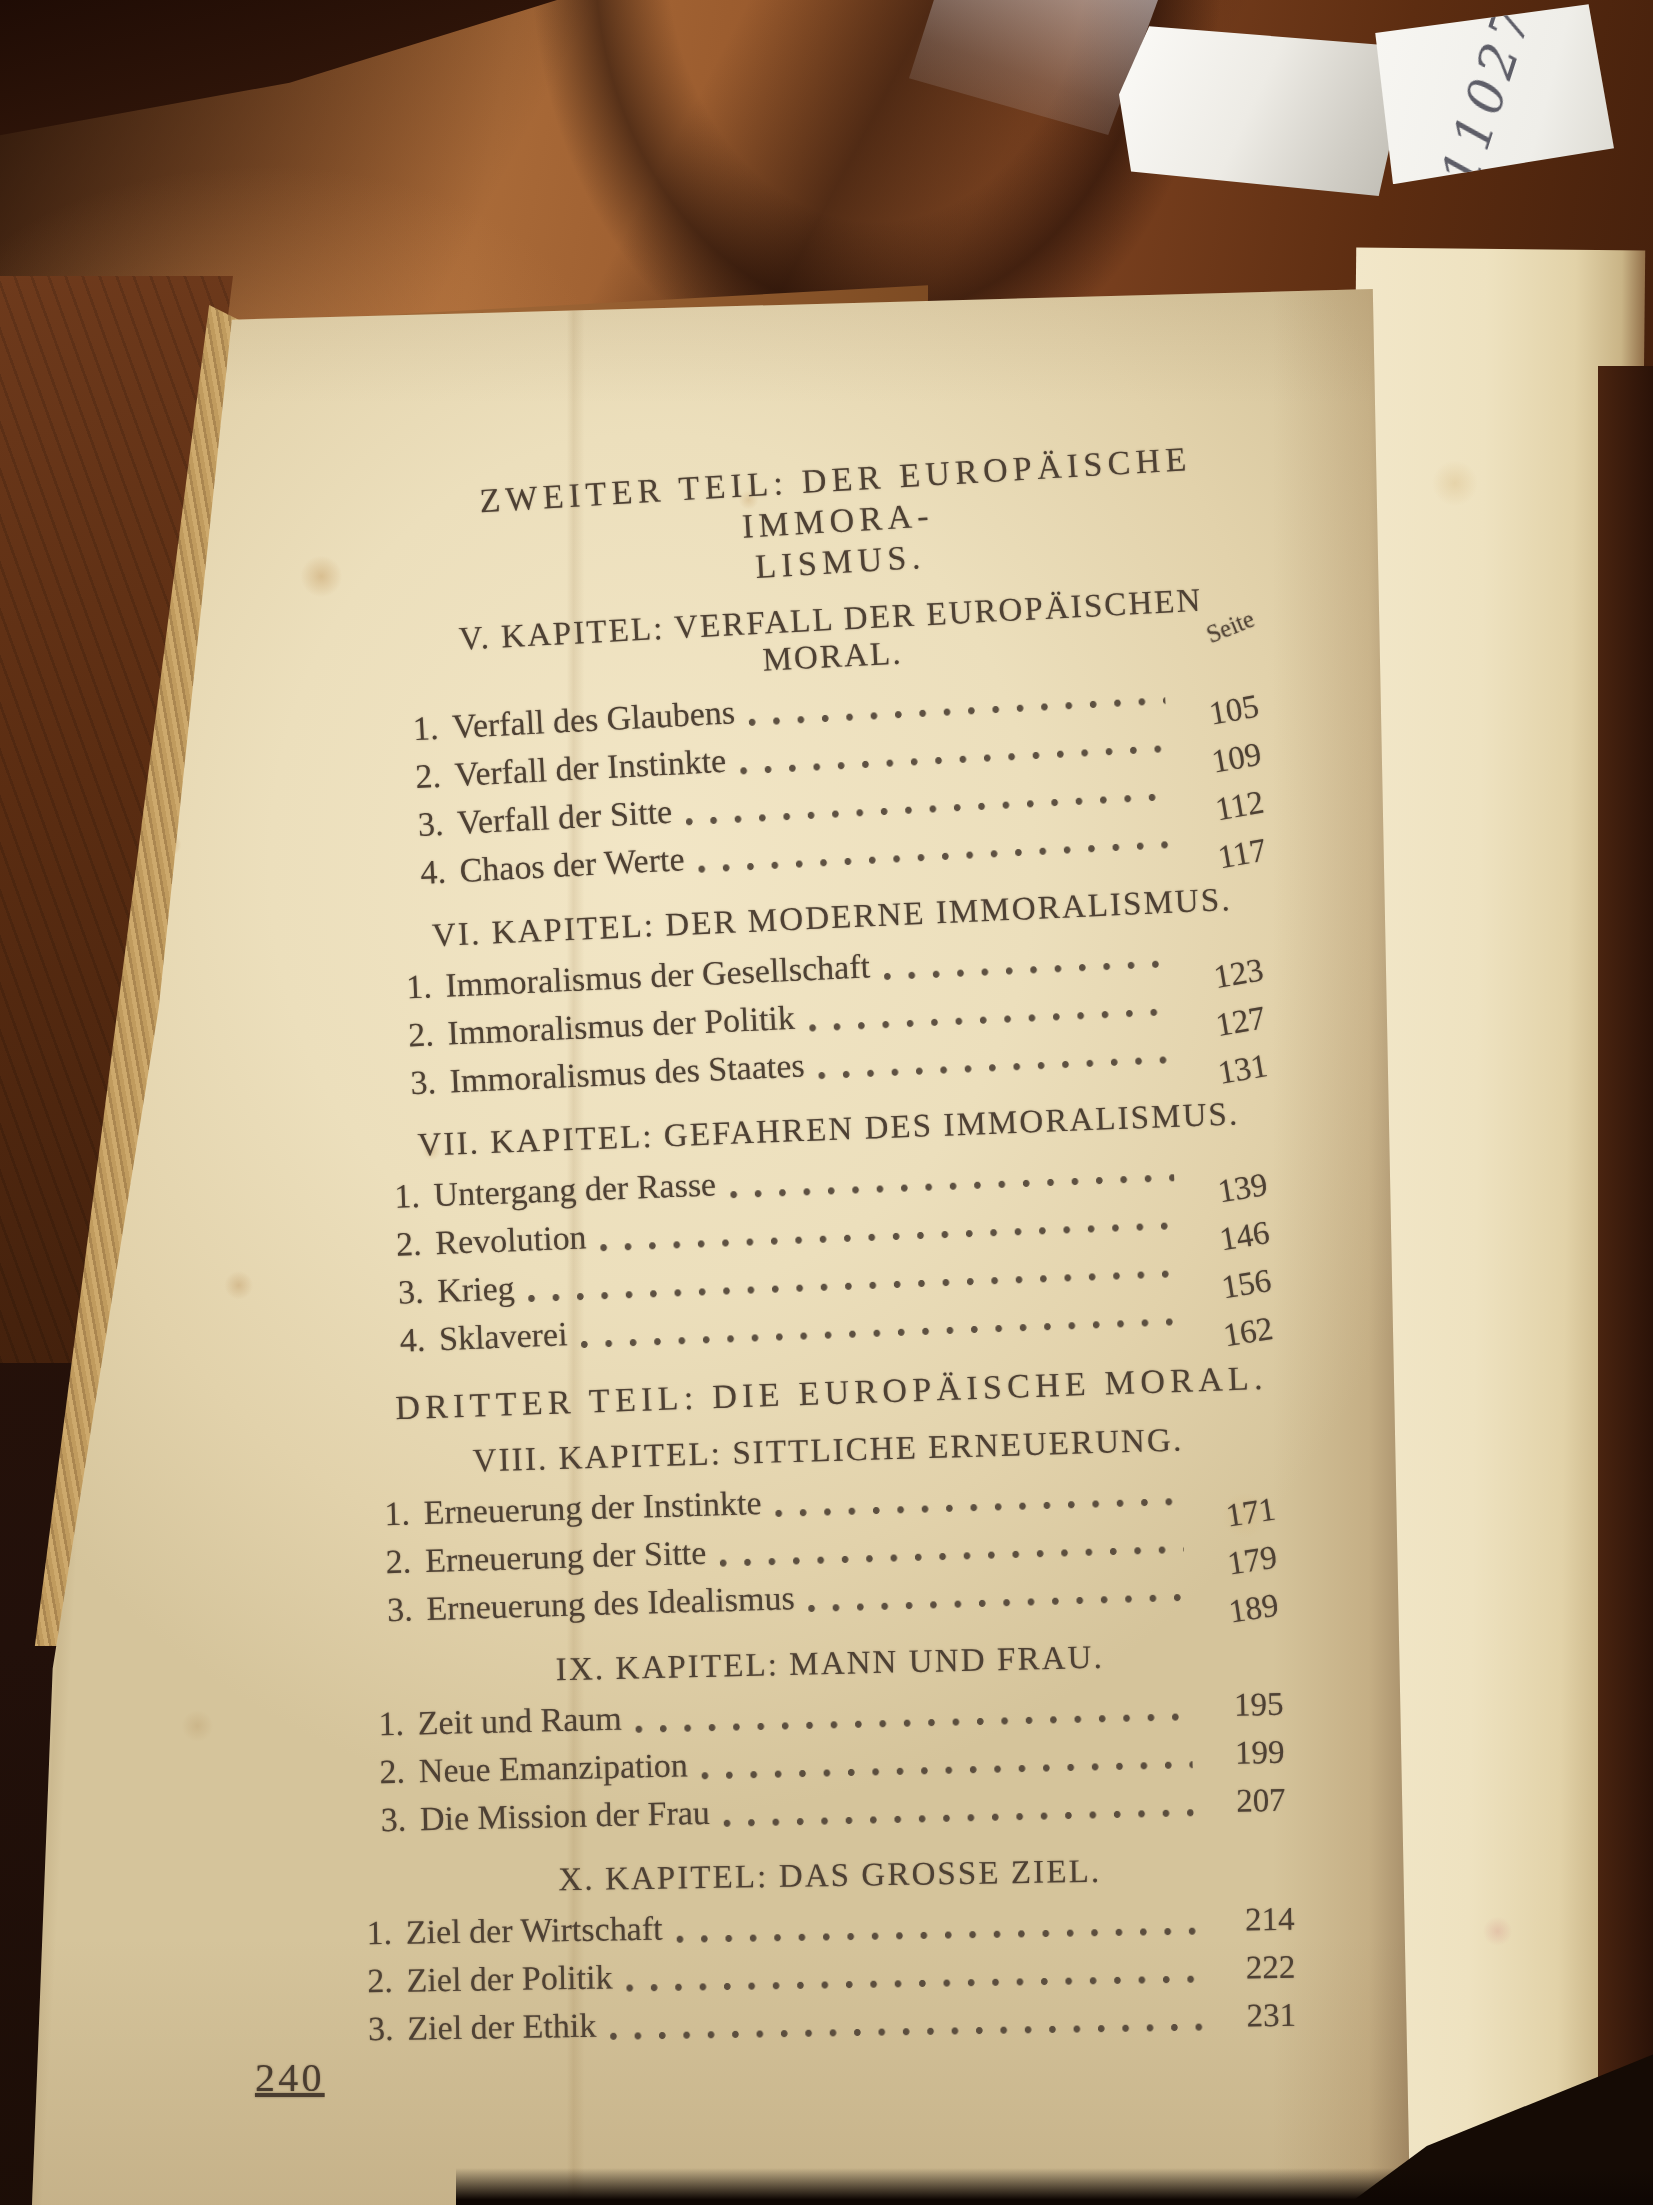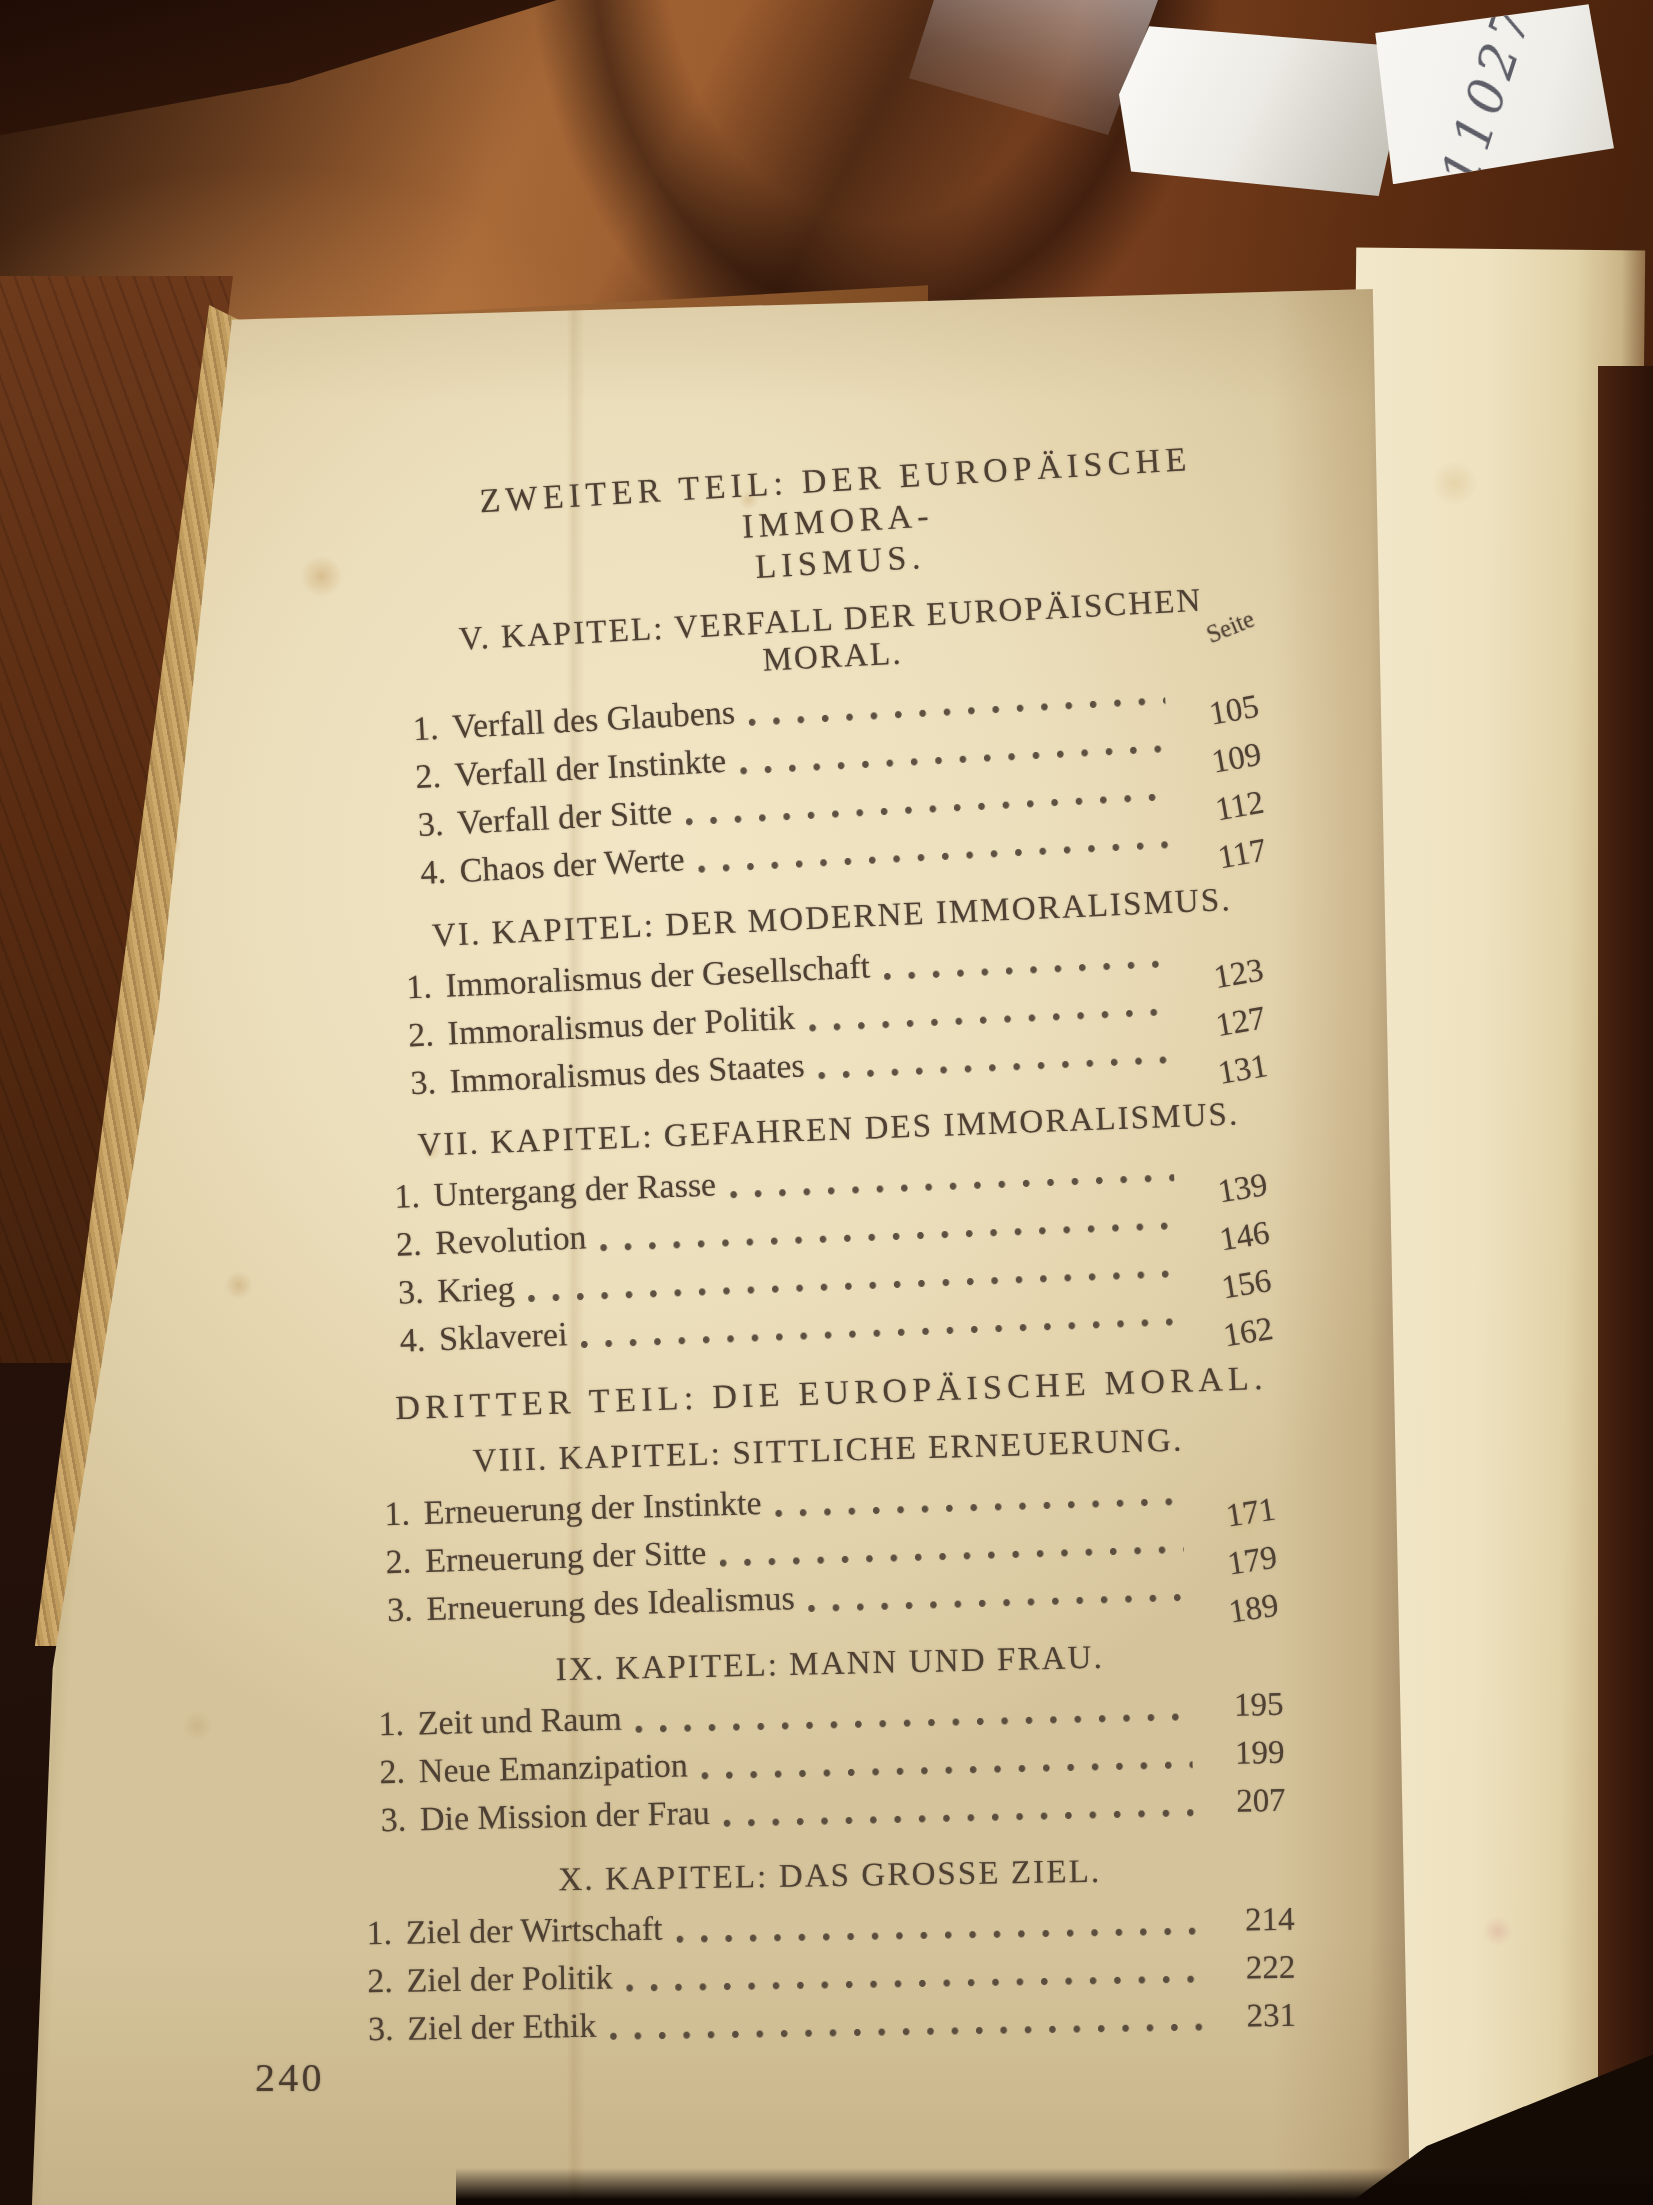--- a/index.html
+++ b/index.html
@@ -98,21 +98,21 @@
   .sec-2{transform:rotate(-2.6deg);margin:0 -2.1px 19px 25.4px;}
   .sec-3{transform:rotate(-2.2deg);margin:0 -6.4px 19px 13.8px;}
   .sec-4{transform:rotate(-2.0deg);margin:16px -9.5px 19px 8.5px;}
   .sec-5{transform:rotate(-1.7deg);margin:0 -13.8px 19px 3.2px;}
   .sec-6{transform:rotate(-1.3deg);margin:4.2px -22px 19px -3.2px;}
   .sec-7{transform:rotate(-0.9deg);margin:4.2px -33px 0 -15px;}
 
   .seite{position:absolute;right:155px;top:324px;font-size:24.4px;color:#4e4134;
     transform:rotate(-22deg);filter:blur(0.3px);text-shadow:0 0 1.6px rgba(86,70,52,.5);}
   .folio{position:absolute;left:223px;top:1765px;font-size:40px;letter-spacing:3.2px;
-    color:#4a3d30;filter:blur(0.4px);text-shadow:0 0 2.1px rgba(86,70,52,.55);}
+    color:#4a3d30;filter:blur(0.4px);text-shadow:0 0 2.1px rgba(86,70,52,.55);text-decoration:underline;}
 
   
   .bottom-wedge{position:absolute;right:0;bottom:0;width:307px;height:164px;background:#150b05;
     clip-path:polygon(0 100%,26% 64%,100% 8%,100% 100%);}
   .bottom-strip{position:absolute;left:456px;bottom:0;width:1198px;height:37px;
     background:linear-gradient(180deg,transparent,#0f0703 85%);}
 </style>
 </head>
 <body>
 

